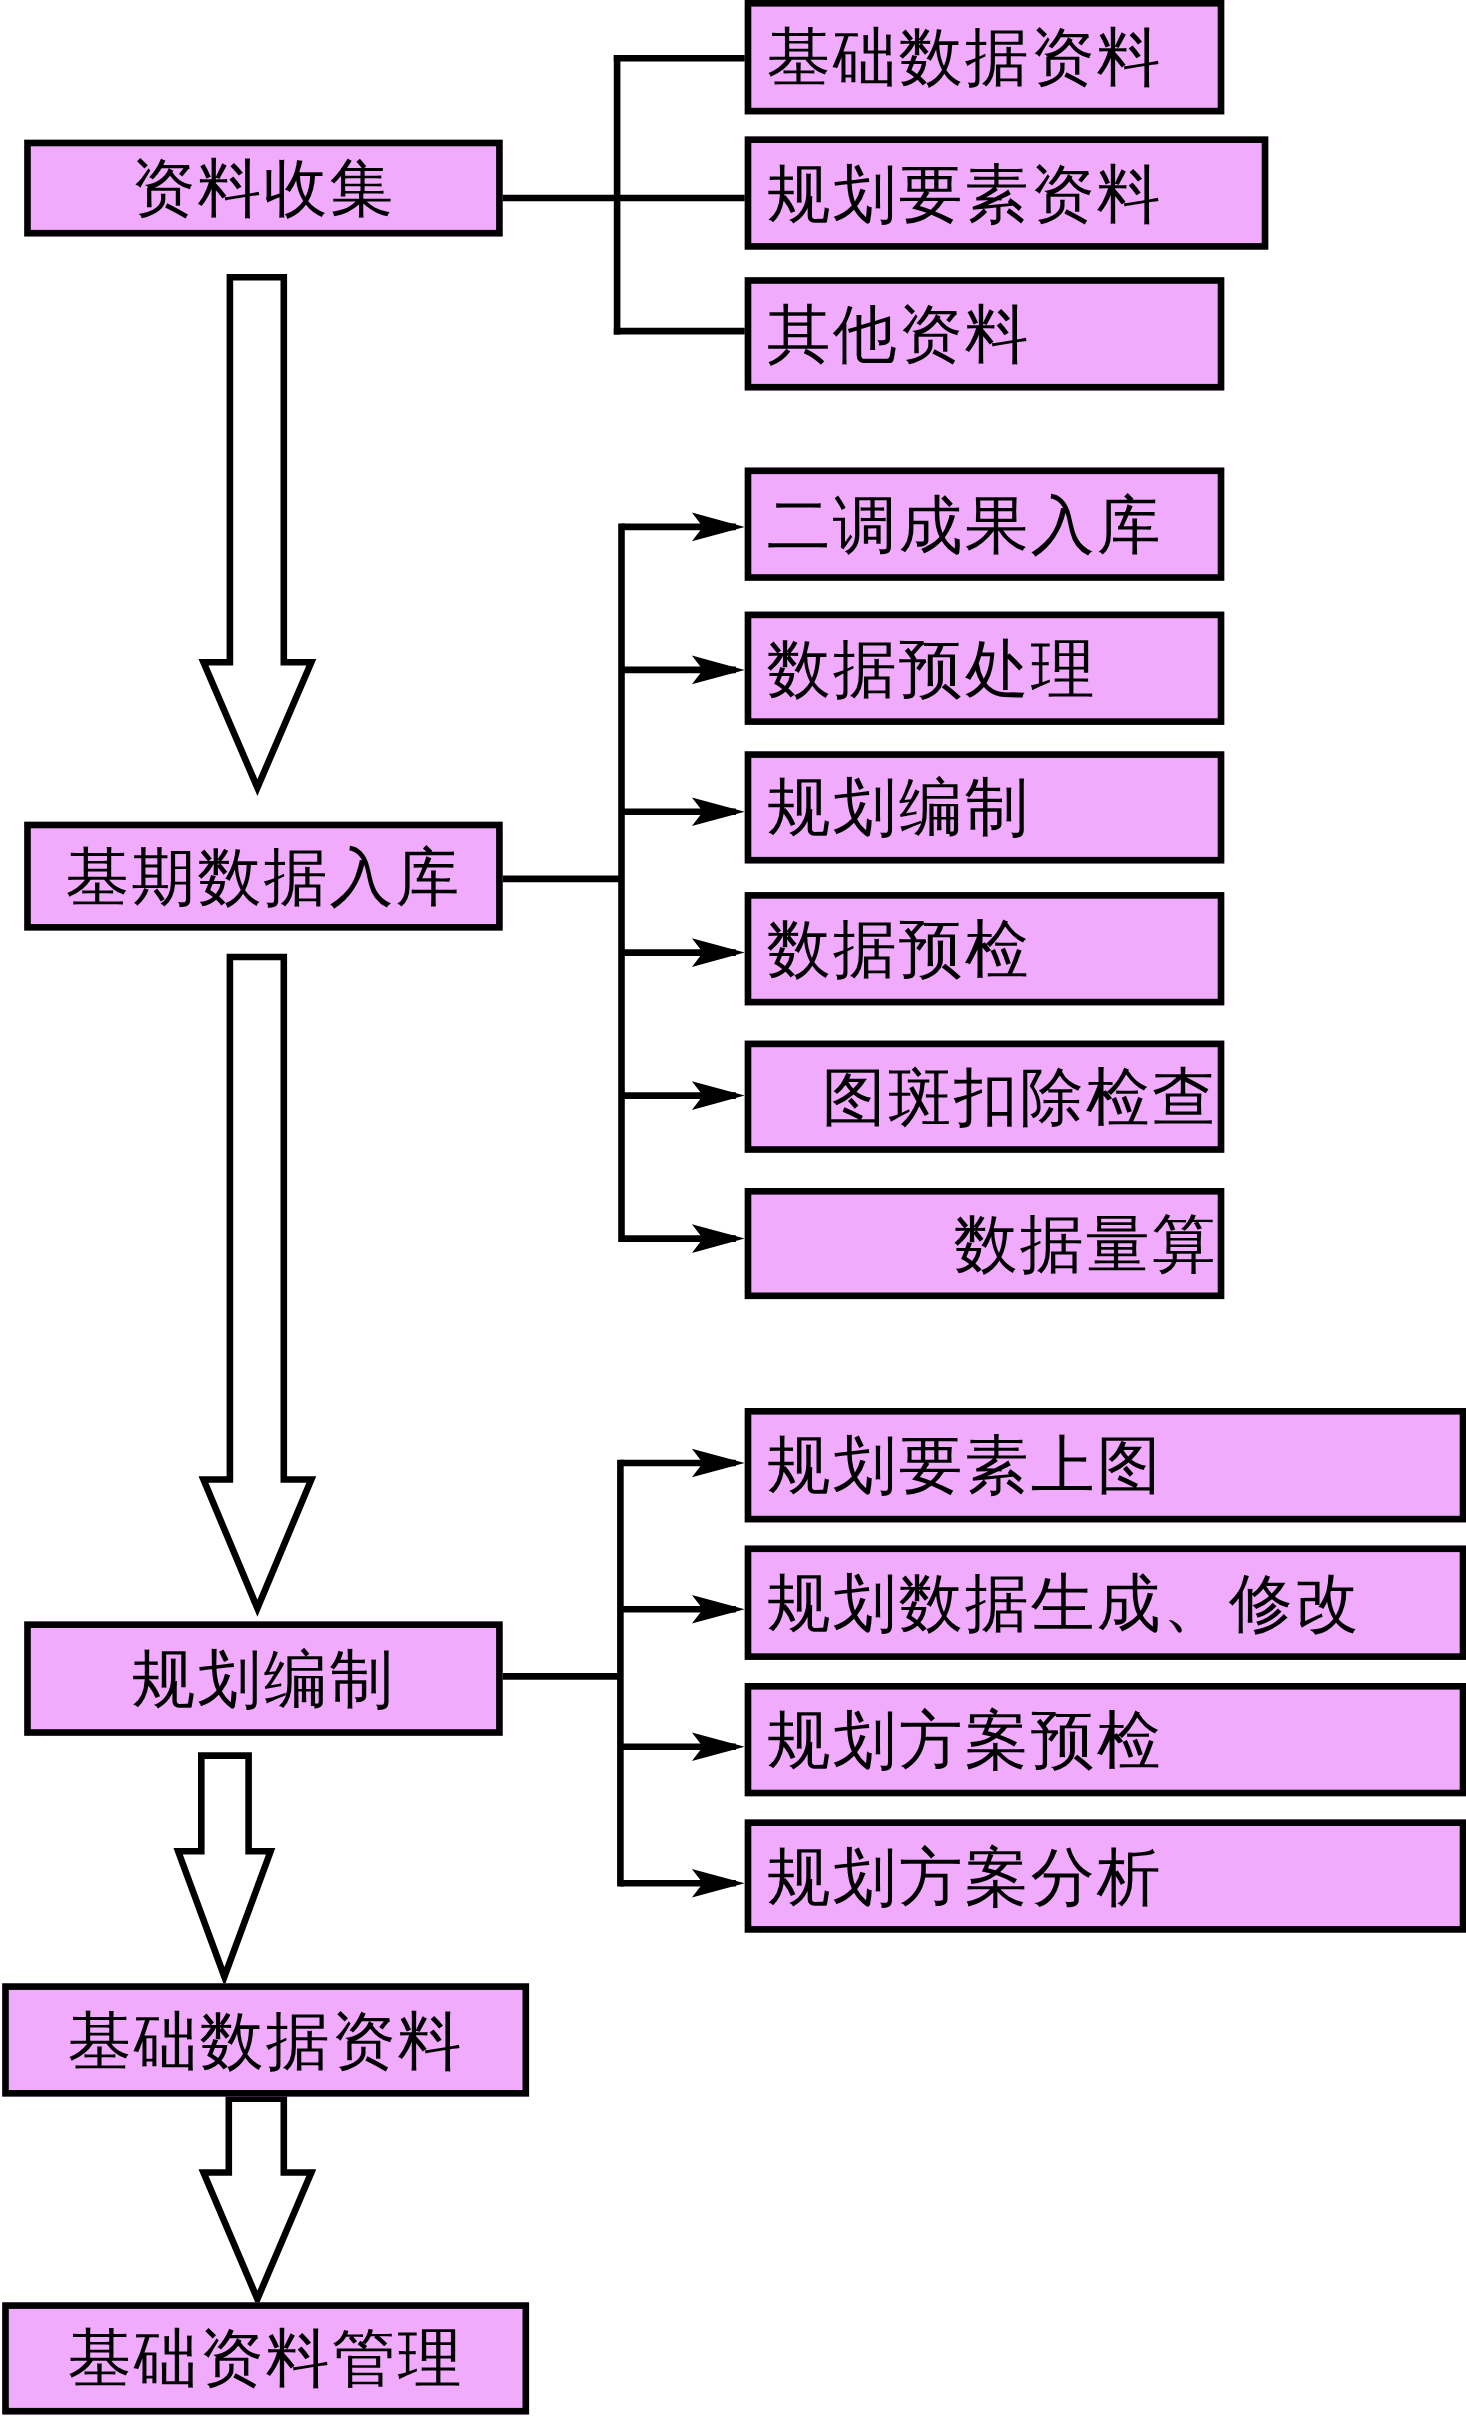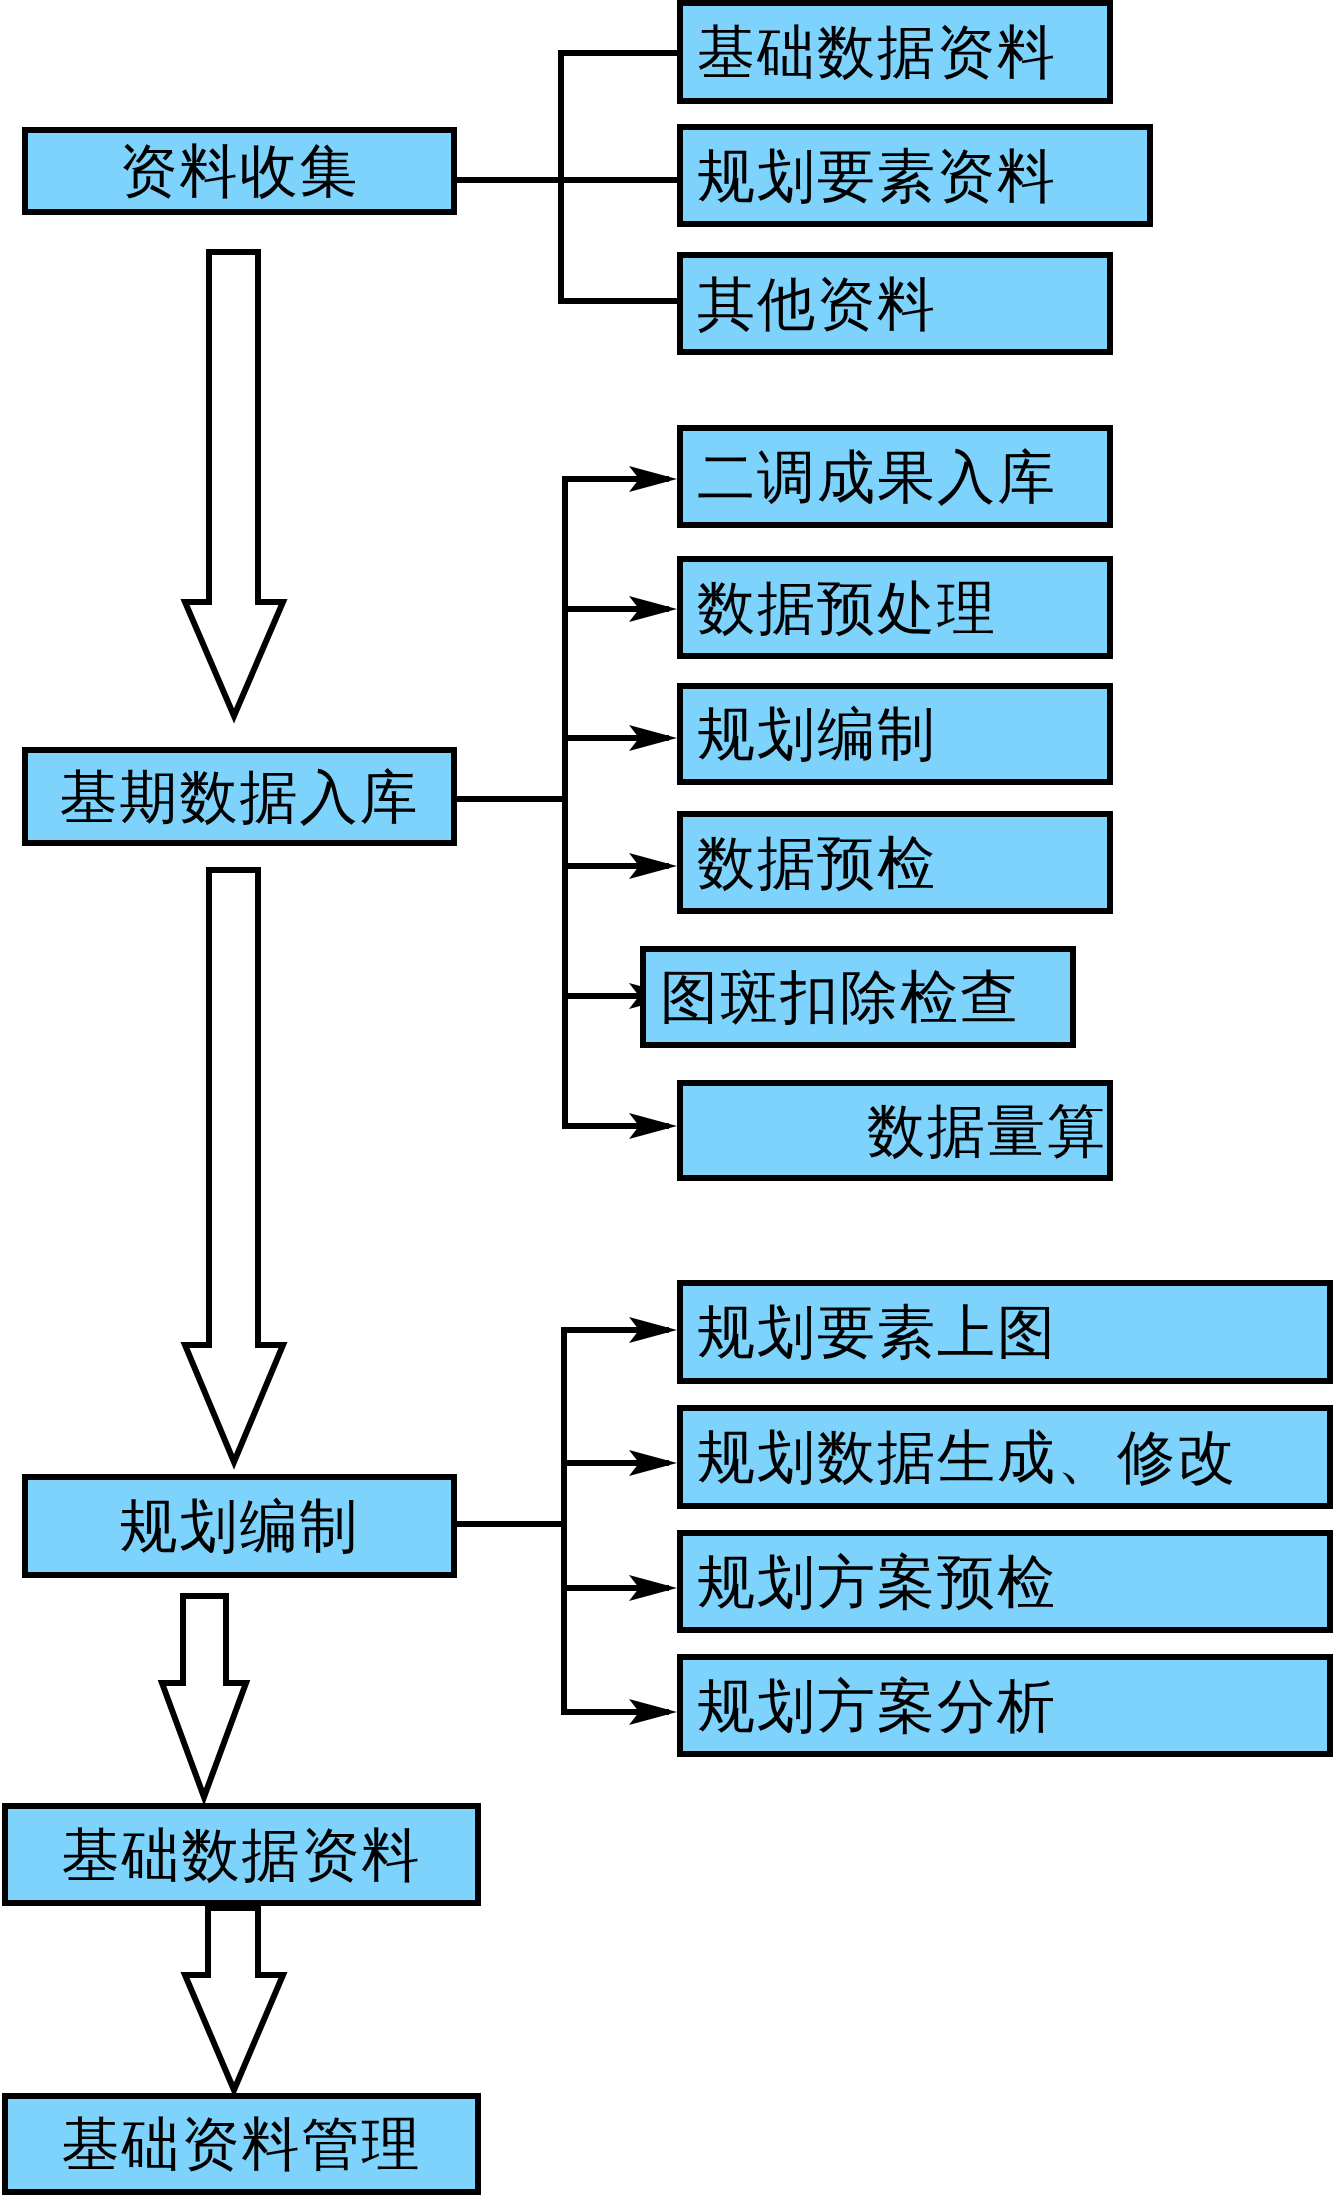--- a/index.html
+++ b/index.html
@@ -1,19 +1,19 @@
 <!DOCTYPE html>
 <html><head>
 <meta charset="utf-8">
 <style>
   html, body { margin: 0; padding: 0; background: #ffffff; }
   body { width: 1333px; height: 2196px; position: relative; overflow: hidden;
          font-family: "DejaVu Serif", "Liberation Serif", serif; color: #000; }
   #diagram { position: absolute; left: 0; top: 0; }
-  .box { position: absolute; box-sizing: border-box; border: 6px solid #000; background: #7dd3fc;
+  .box { position: absolute; box-sizing: border-box; border: 6px solid #000; background: #f0abfc;
          display: flex; align-items: center; white-space: nowrap; overflow: hidden; }
   .box.main { justify-content: center; font-size: 58px; }
   .box.sub { justify-content: flex-start; padding-left: 14px; font-size: 58px; }
   .box span { line-height: 1; letter-spacing: 2px; }
 </style>
 </head>
 <body>
 
 <svg id="diagram" width="1333" height="2196" viewBox="0 0 1333 2196" xmlns="http://www.w3.org/2000/svg">
   <defs>
@@ -101,21 +101,21 @@
 </div>
 <div class="box sub" style="left:677px; top:556px; width:436px; height:103px;">
   <span>数据预处理</span>
 </div>
 <div class="box sub" style="left:677px; top:683px; width:436px; height:102px;">
   <span>规划编制</span>
 </div>
 <div class="box sub" style="left:677px; top:811px; width:436px; height:103px;">
   <span>数据预检</span>
 </div>
-<div class="box sub" style="left:640px; top:946px; width:436px; height:102px;">
+<div class="box sub" style="left:677px; top:946px; width:436px; height:102px;justify-content:flex-end;">
   <span>图斑扣除检查</span>
 </div>
 <div class="box sub" style="left:677px; top:1080px; width:436px; height:101px;justify-content:flex-end;">
   <span>数据量算</span>
 </div>
 
 <div class="box sub" style="left:677px; top:1280px; width:656px; height:104px;">
   <span>规划要素上图</span>
 </div>
 <div class="box sub" style="left:677px; top:1405px; width:656px; height:104px;">

